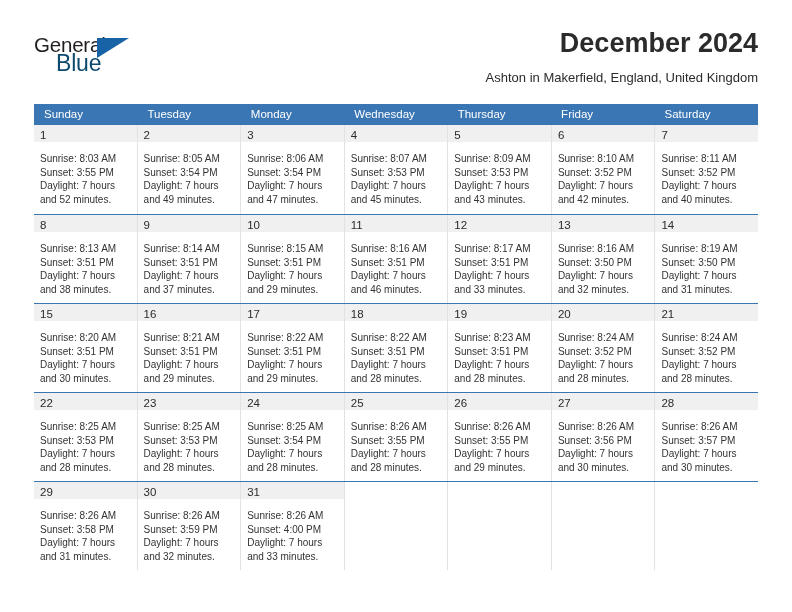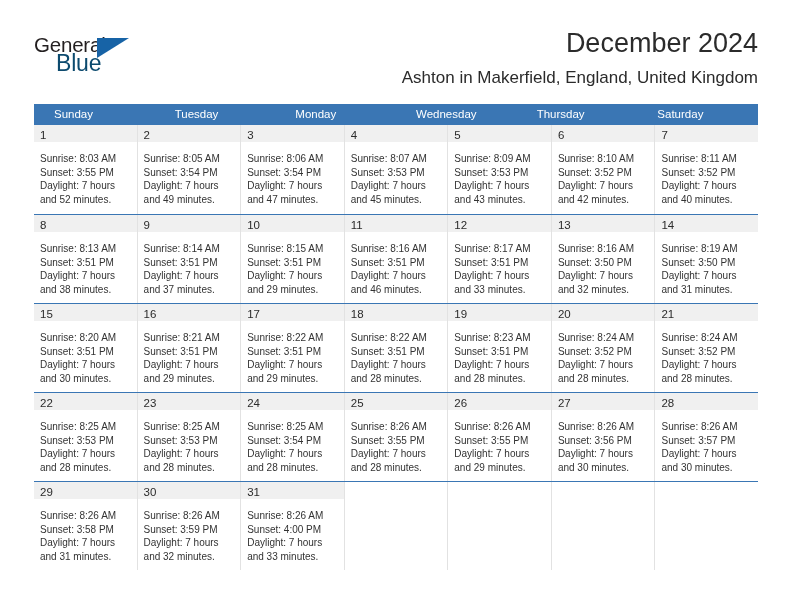--- a/index.html
+++ b/index.html
@@ -65,25 +65,25 @@
     position: absolute;
     right: 0;
     top: 0;
     text-align: right;
   }
   .month-title {
     font-size: 27px;
     color: #2b2b2b;
     line-height: 34px;
     white-space: nowrap;
-    font-weight: normal;
+    font-weight: bold;
     margin: 0;
   }
   .location {
-    font-size: 17px;
+    font-size: 13px;
     color: #2b2b2b;
     line-height: 20px;
     margin-top: 8px;
     white-space: nowrap;
   }
 
   
   .calendar {
     position: absolute;
     left: 34px;
@@ -93,21 +93,21 @@
   .cal-header {
     display: flex;
     background: #3a76b4;
     height: 21px;
   }
   .cal-header .dow {
     flex: 1 1 0;
     color: #ffffff;
     font-size: 11.5px;
     line-height: 21px;
-    padding-left: 20px;
+    padding-left: 10px;
     box-sizing: border-box;
     white-space: nowrap;
     overflow: hidden;
   }
 
   .week {
     display: flex;
     border-top: 1px solid #3a76b4;
     height: 89px;
     box-sizing: border-box;
@@ -169,20 +169,21 @@
 
   </div>
 
   <div class="calendar">
     <div class="cal-header">
       <div class="dow">Sunday</div>
       <div class="dow">Tuesday</div>
       <div class="dow">Monday</div>
       <div class="dow">Wednesday</div>
       <div class="dow">Thursday</div>
+      <div class="dow">Friday</div>
       <div class="dow">Saturday</div>
     </div>
     <div id="calendar-body">
         <div class="week">
           <div class="daycell">
             <div class="daynum-band"><span class="daynum">1</span></div>
             <div class="info">
               <div>Sunrise: 8:03 AM</div>
               <div>Sunset: 3:55 PM</div>
               <div>Daylight: 7 hours</div>

